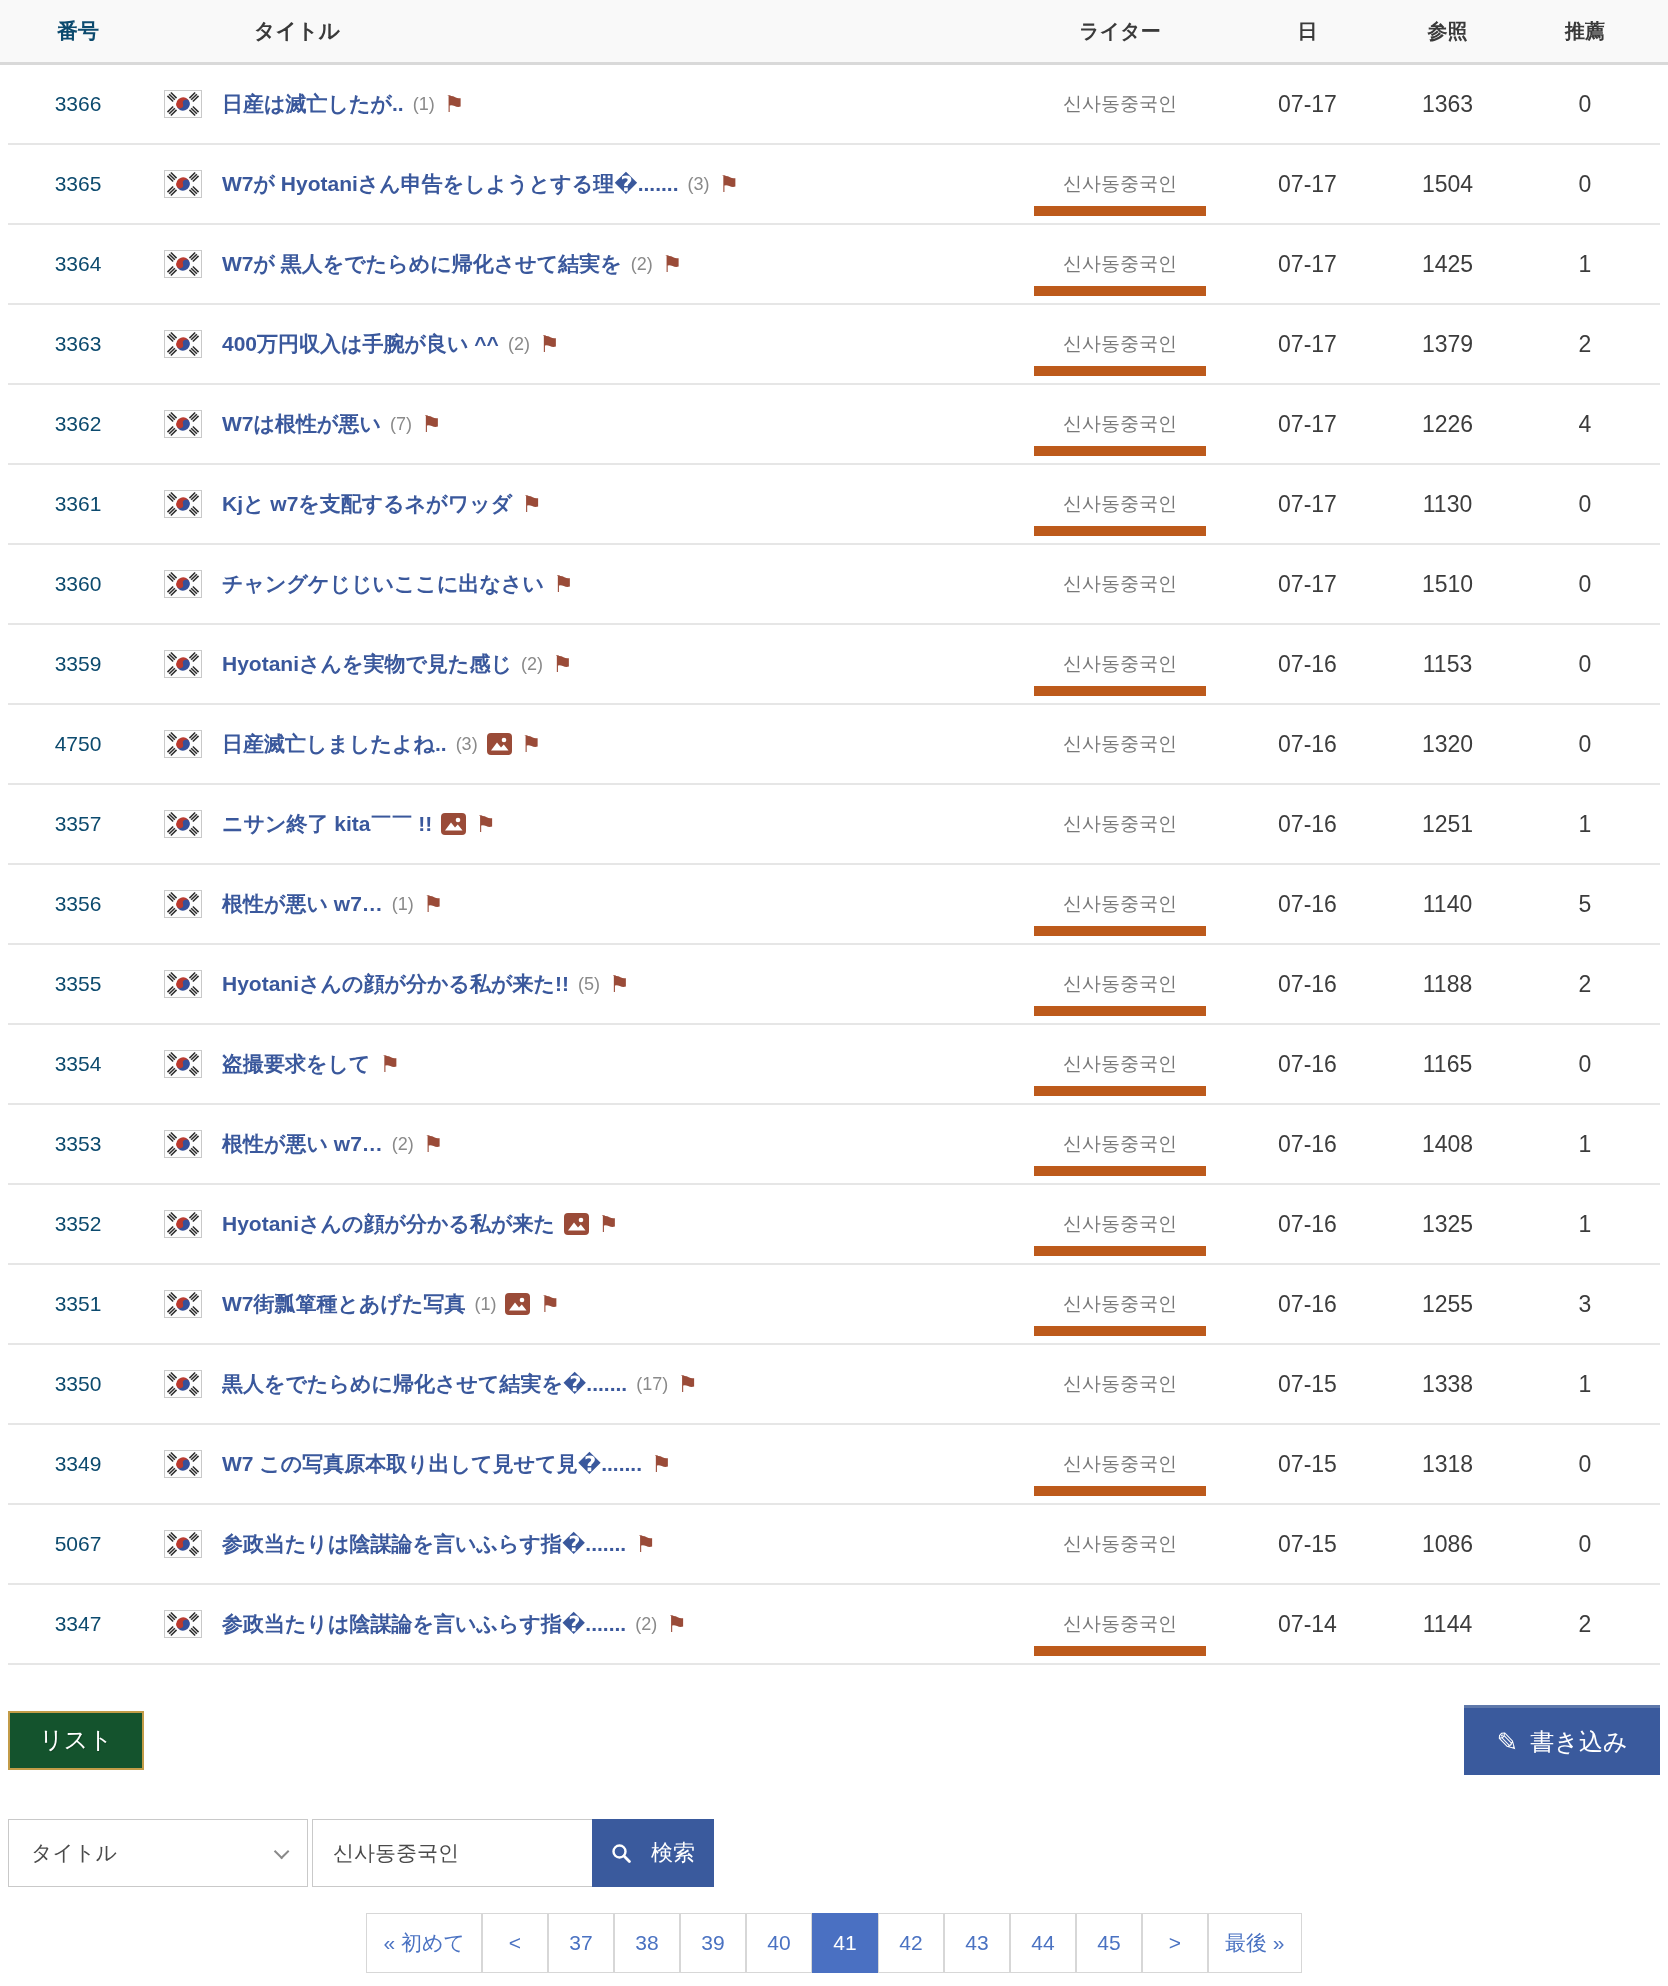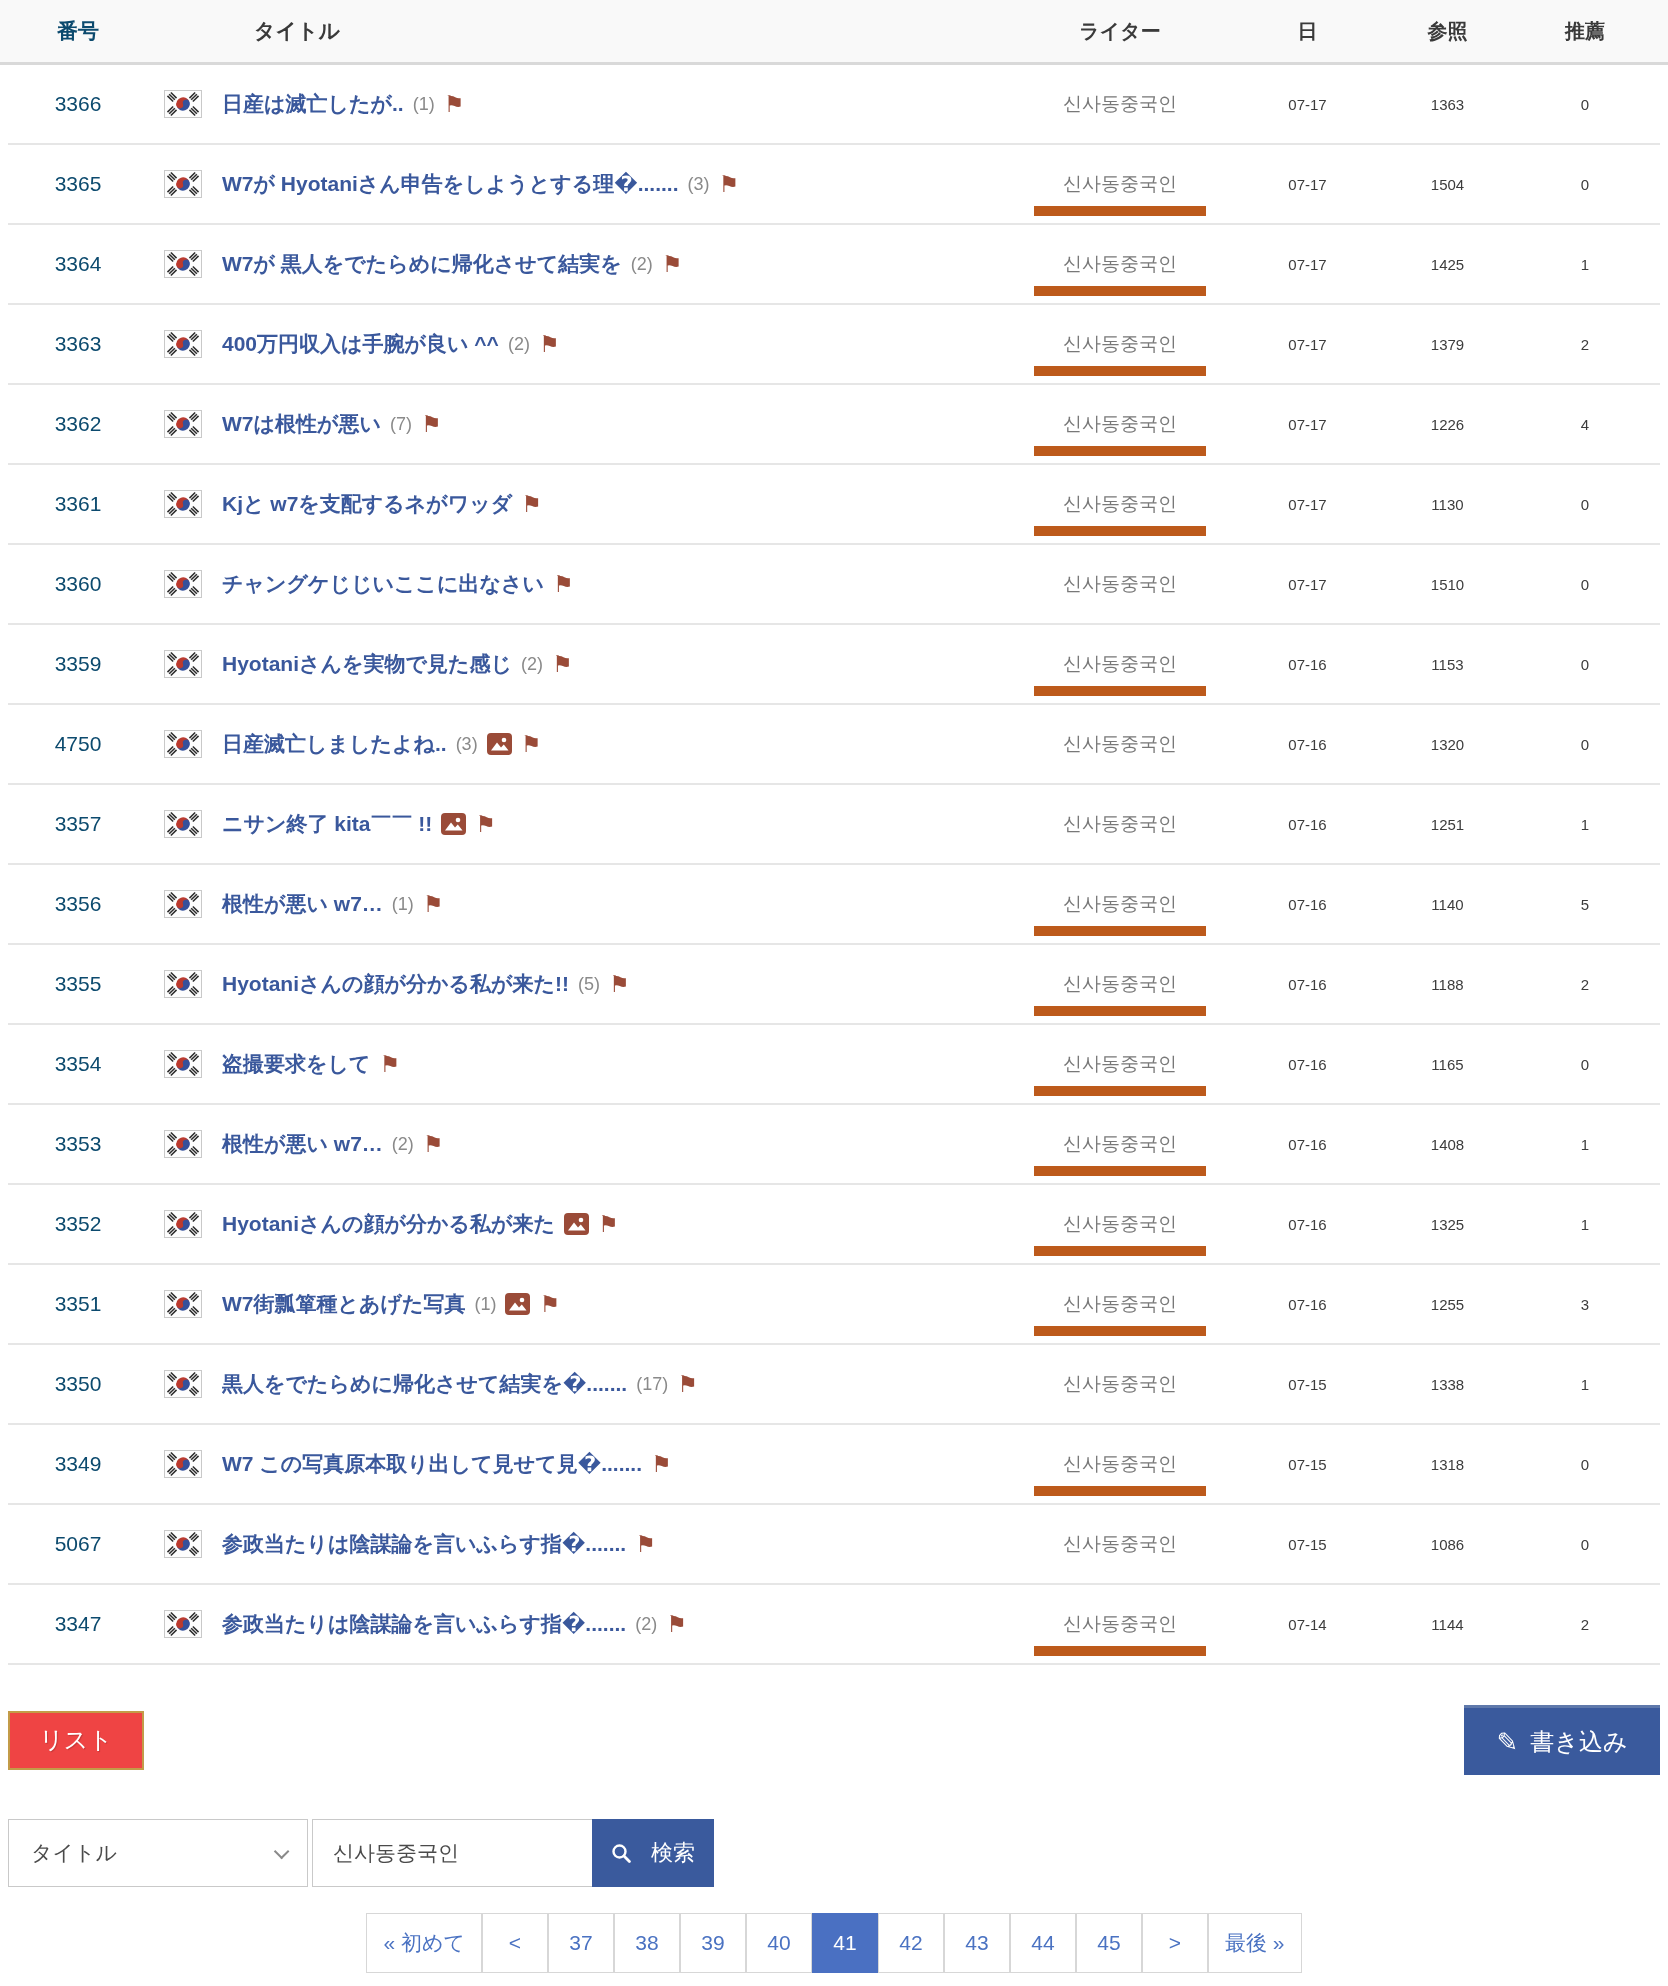--- a/index.html
+++ b/index.html
@@ -45,30 +45,30 @@
   .c-writer {
     position: relative; height: 100%;
     display: flex; align-items: center; justify-content: center;
     font-size: 19px; color: #787878;
   }
   .writer-underline {
     position: absolute; bottom: 7px; left: 50%;
     transform: translateX(-50%);
     width: 172px; height: 10px; background: #bd5a1b;
   }
-  .c-date, .c-views, .c-rec { text-align: center; font-size: 15px; color: #3c3c3c; }
+  .c-date, .c-views, .c-rec { text-align: center; font-size: 23px; color: #3c3c3c; }
 
   
   .actions {
     display: flex; justify-content: space-between; align-items: center;
     margin-top: 40px;
   }
   .btn-list {
     width: 136px; height: 59px;
-    background: #ef4444; border: 2px solid #c39c48;
+    background: #14532d; border: 2px solid #c39c48;
     color: #fff; font-size: 24px;
     font-family: inherit;
     text-shadow: 1px 1px 1px rgba(0,0,0,0.18);
     cursor: pointer;
   }
   .btn-write {
     width: 196px; height: 70px;
     background: #3a5a9d; border: none; border-top: 3px solid #5f79ab;
     color: #fff; font-size: 24px; font-family: inherit;
     display: flex; align-items: center; justify-content: center; gap: 12px;

